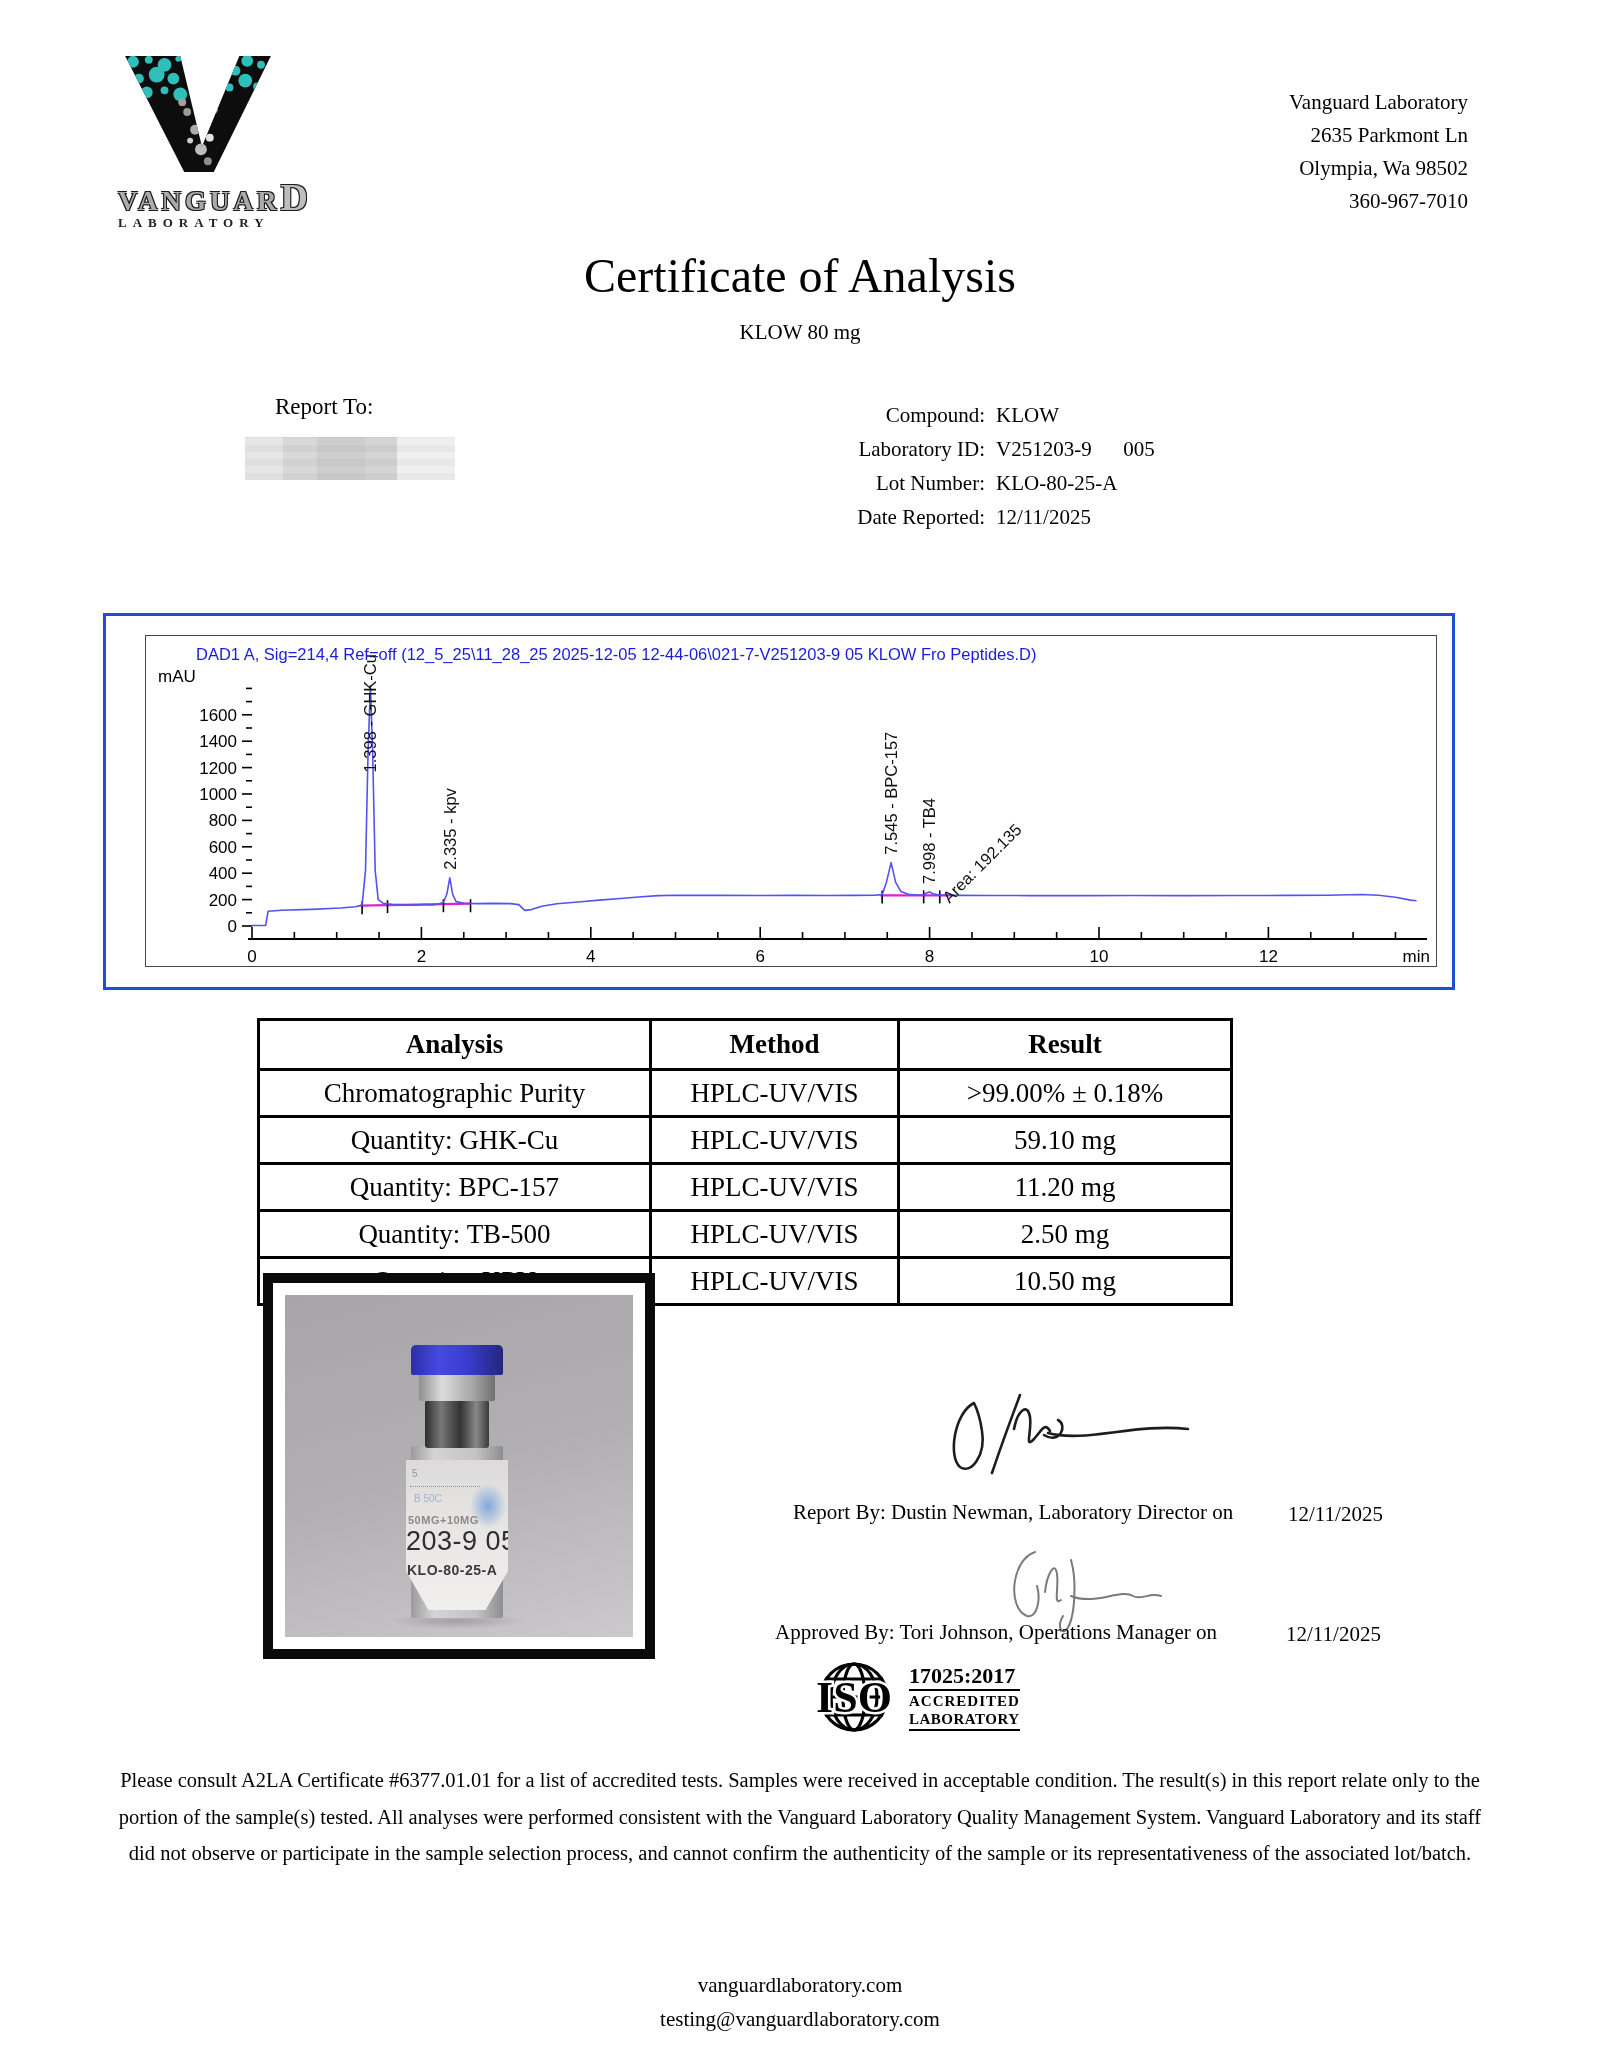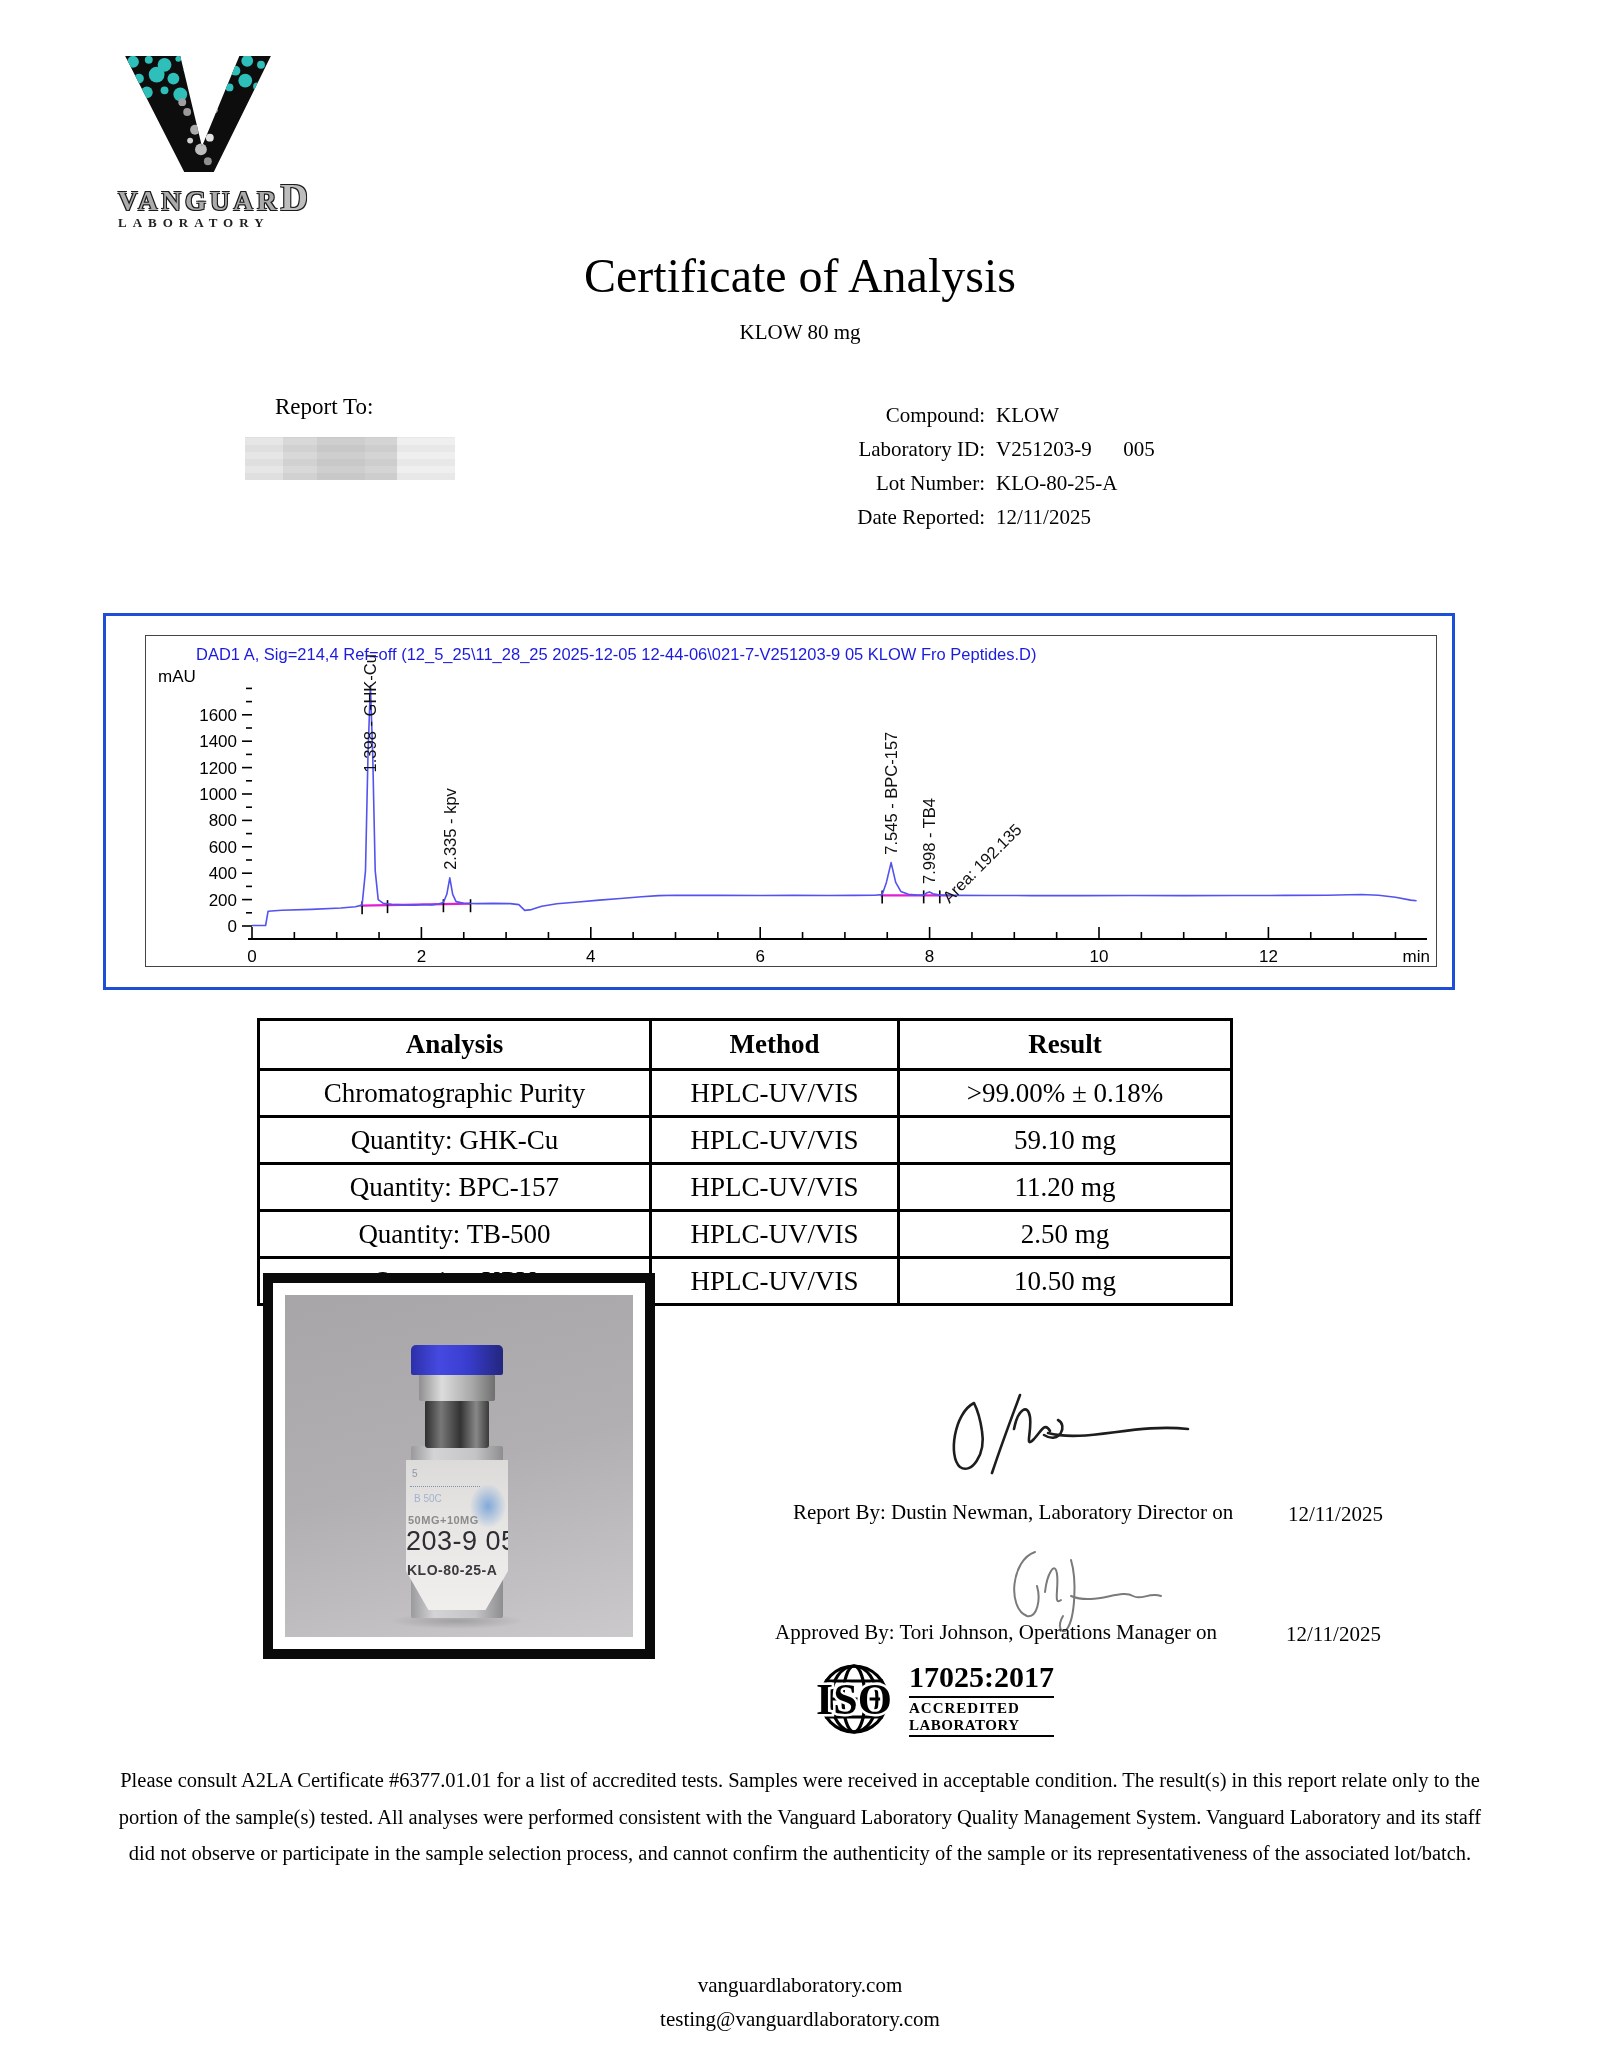--- a/index.html
+++ b/index.html
@@ -77,21 +77,21 @@
   .vialshadow{position:absolute;left:104px;top:318px;width:136px;height:16px;border-radius:50%;
       background:radial-gradient(ellipse at center,rgba(60,60,65,.25),rgba(60,60,65,0) 70%);}
 
   
   .sig{position:absolute;}
   .sigtext{position:absolute;font-size:21px;white-space:nowrap;}
 
   
   .iso{position:absolute;left:806px;top:1660px;display:flex;align-items:center;gap:7px;}
   .isotext{font-weight:bold;line-height:1.15;}
-  .isotext .l1{font-size:30px;border-bottom:2px solid #000;padding-bottom:1px;}
+  .isotext .l1{font-size:22px;border-bottom:2px solid #000;padding-bottom:1px;}
   .isotext .l2{font-size:15px;letter-spacing:1px;margin-top:2px;}
   .isotext .l3{font-size:15px;letter-spacing:.5px;border-bottom:2px solid #000;padding-bottom:1px;}
 
   .disclaimer{position:absolute;left:114px;top:1762px;width:1372px;text-align:center;
       font-size:20.5px;line-height:36.5px;}
   .weblinks{position:absolute;left:0;right:0;top:1968px;text-align:center;font-size:21px;line-height:34px;}
 </style>
 </head>
 <body>
 
@@ -133,20 +133,26 @@
         <circle cx="90" cy="113" r="4" fill="#8f8f8f"></circle>
           <circle cx="97" cy="61" r="3" fill="#d2d2d2"></circle>
         <circle cx="64" cy="53" r="4" fill="#9f9f9f"></circle>
           <circle cx="72" cy="92" r="3" fill="#cfcfcf"></circle>
       </g>
     </svg>
     <div class="word"><span>VANGUAR</span><span class="bigD">D</span></div>
     <div class="sub">LABORATORY</div>
   </div>
 
+  <div class="addr" id="addr">
+      <div>Vanguard Laboratory</div>
+      <div>2635 Parkmont Ln</div>
+      <div>Olympia, Wa 98502</div>
+      <div>360-967-7010</div>
+    </div>
 
   <div class="title">Certificate of Analysis</div>
   <div class="subtitle">KLOW 80 mg</div>
 
   <div class="reportto">Report To:</div>
   <div class="redact"></div>
 
   <div class="info" id="infoblock">
       <div class="row">
         <div class="lbl">Compound:</div>

